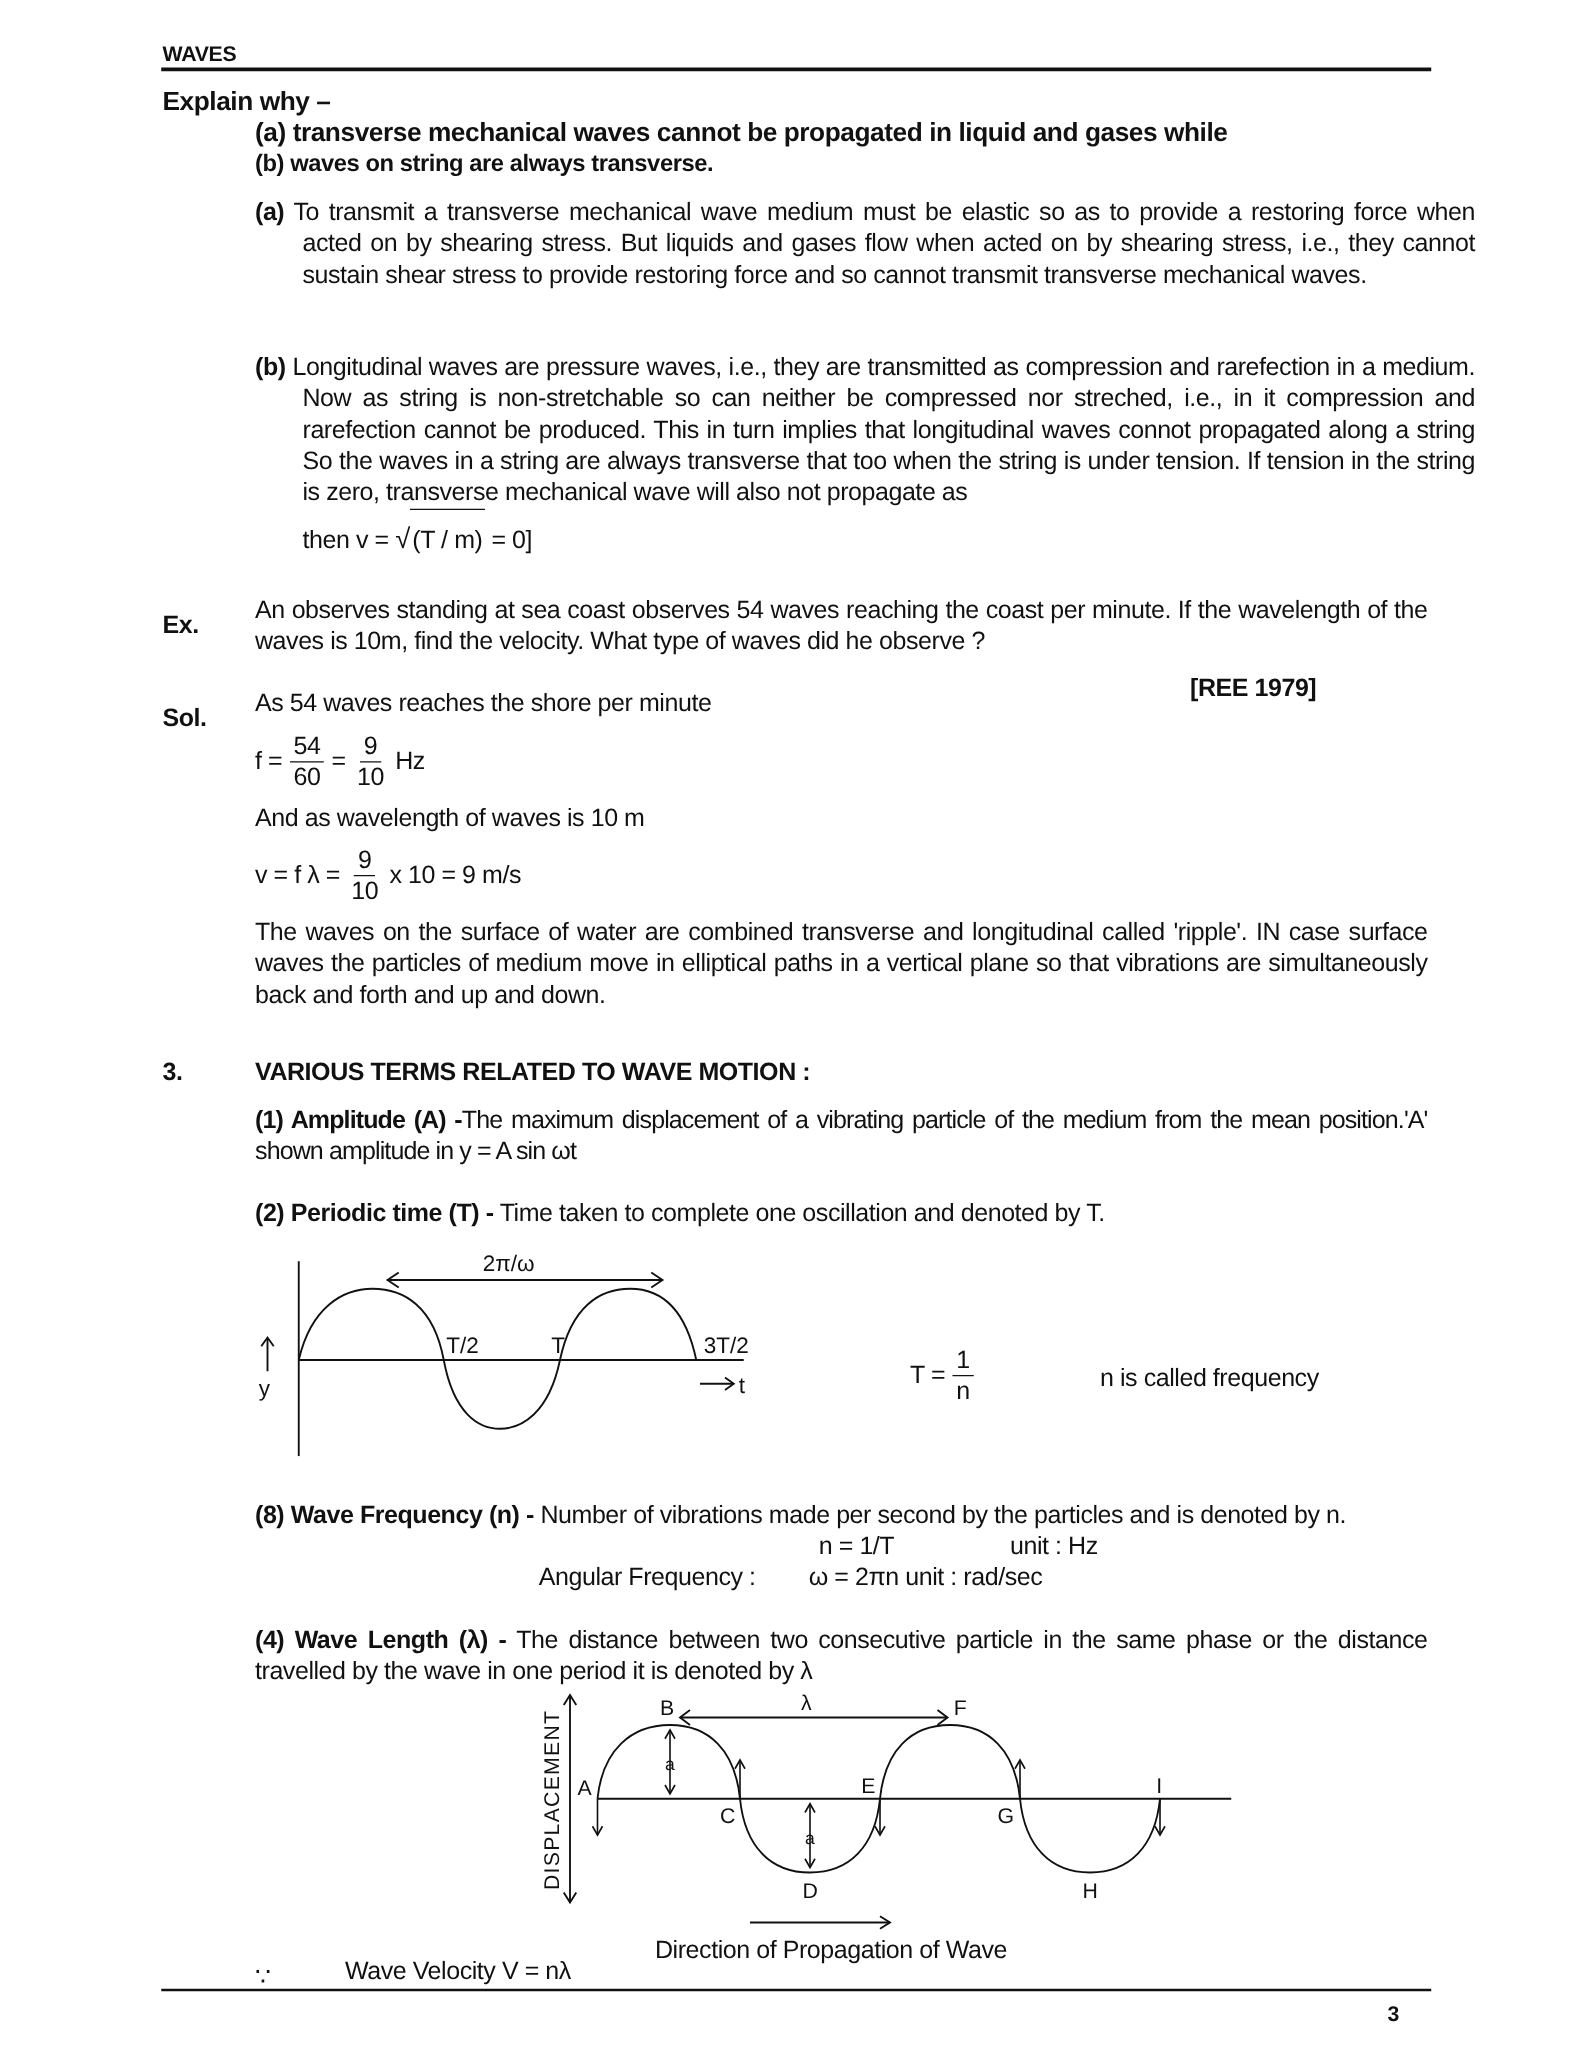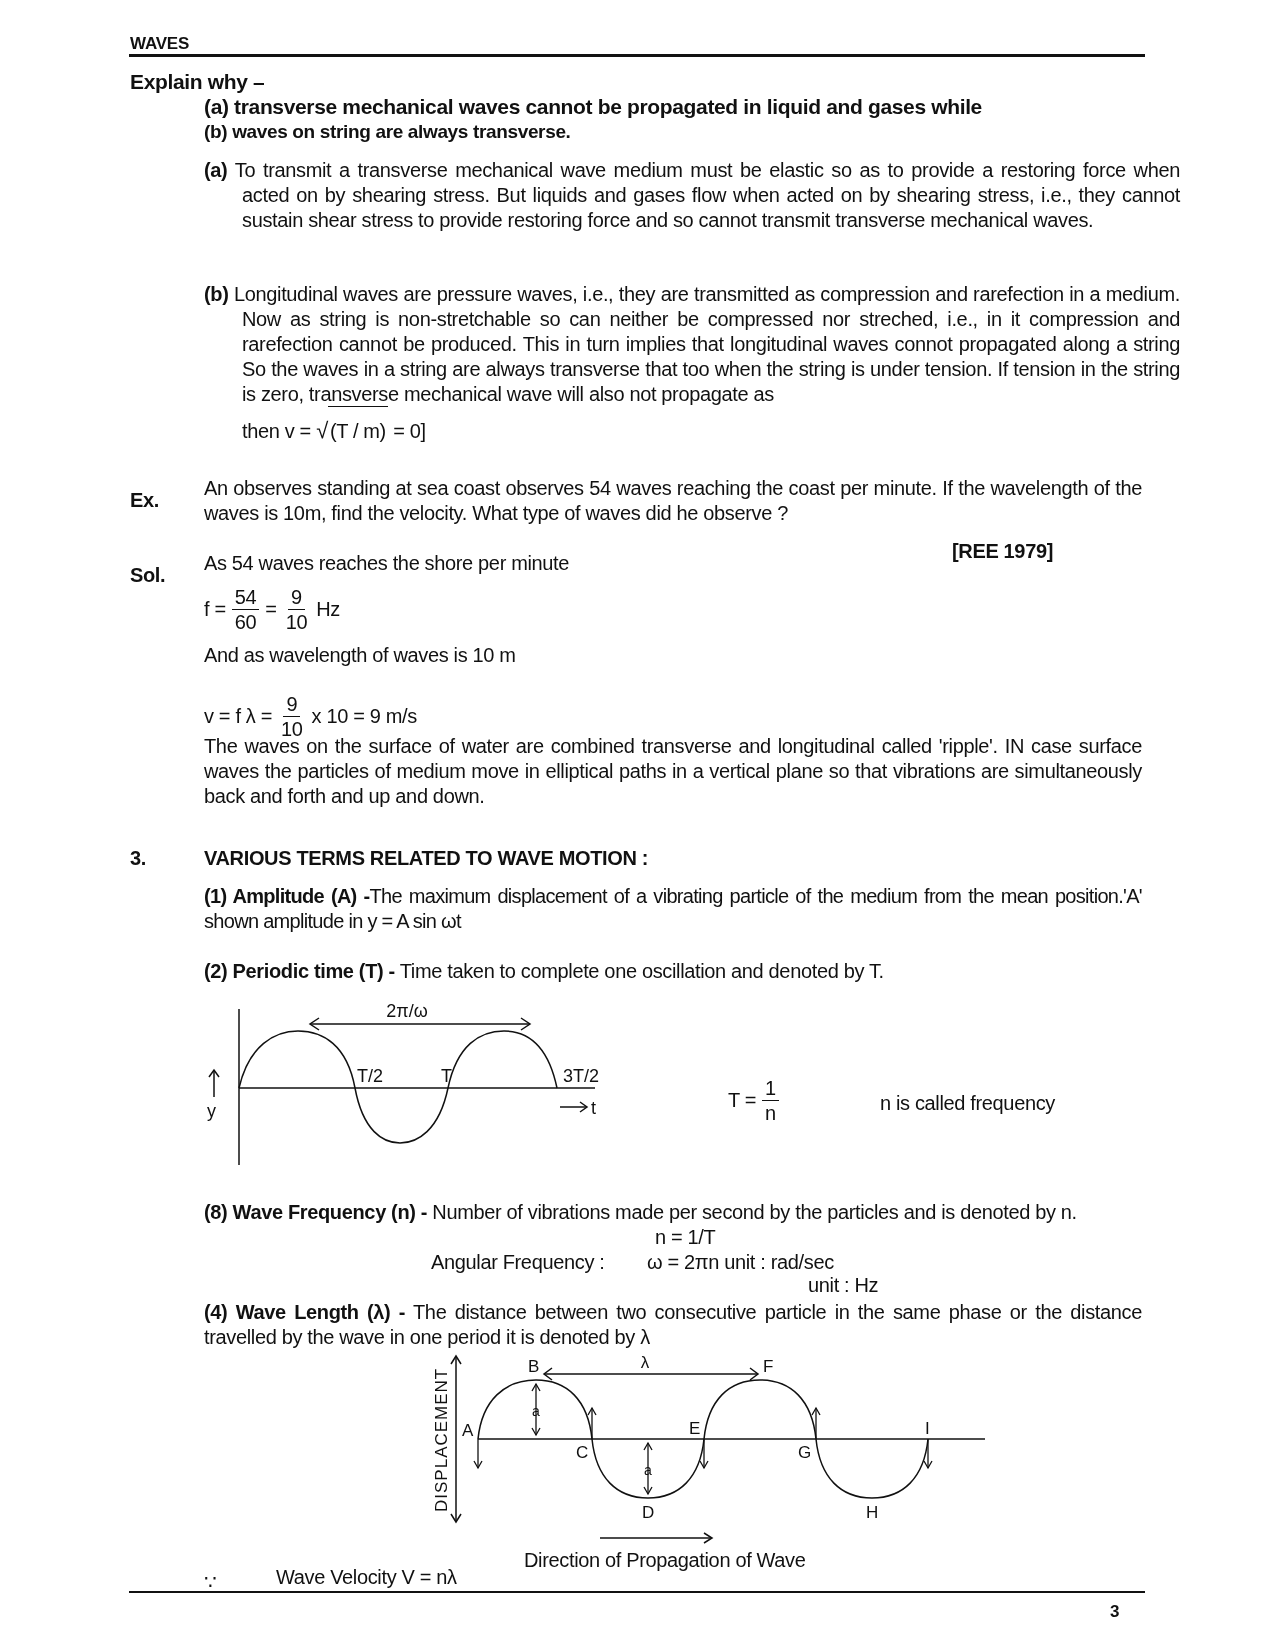--- a/index.html
+++ b/index.html
@@ -57,21 +57,21 @@
   <span>=</span>
   <span class="frac">
       <span class="num">9</span>
       <span class="den">10</span>
     </span>
   <span>Hz</span>
 </div>
 
 <div class="abs txt" style="left:204px; top:643px;">And as wavelength of waves is 10 m</div>
 
-<div class="abs txt" style="left:204px; top:676px; display:flex; align-items:center;margin-top:16px;">
+<div class="abs txt" style="left:204px; top:676px; display:flex; align-items:center;">
   <span>v = f λ =</span>
   <span class="frac">
       <span class="num">9</span>
       <span class="den">10</span>
     </span>
   <span>x 10 = 9 m/s</span>
 </div>
 
 <div class="para justify" style="left:204px; top:734px; width:938px;">The waves on the surface of water are combined transverse and longitudinal called 'ripple'. IN case surface waves the particles of medium move in elliptical paths in a vertical plane so that vibrations are simultaneously back and forth and up and down.</div>
 
@@ -105,21 +105,21 @@
   <span>T =</span>
   <span class="frac">
       <span class="num">1</span>
       <span class="den">n</span>
     </span>
 </div>
 <div class="abs txt" style="left:880px; top:1091px;">n is called frequency</div>
 
 <div class="abs txt" style="left:204px; top:1200px;"><span class="b">(8) Wave Frequency (n) -</span> <span>Number of vibrations made per second by the particles and is denoted by n.</span></div>
 <div class="abs txt" style="left:655px; top:1225px;">n = 1/T</div>
-<div class="abs txt" style="left:808px; top:1225px;margin-top:48px;">unit : Hz</div>
+<div class="abs txt" style="left:808px; top:1225px;">unit : Hz</div>
 <div class="abs txt" style="left:431px; top:1250px;">Angular Frequency :</div>
 <div class="abs txt" style="left:647px; top:1250px;">ω = 2πn  unit : rad/sec</div>
 
 <div class="para justify" style="left:204px; top:1300px; width:938px;"><span class="b">(4) Wave Length (λ) -</span> <span>The distance between two consecutive particle in the same phase or the distance travelled by the wave in one period it is denoted by λ</span></div>
 
 <svg class="abs" style="left:420px; top:1350px;" width="580" height="215" viewBox="0 0 580 215">
 
   <line x1="36" y1="6" x2="36" y2="172" stroke="#111" stroke-width="1.5"></line>
   <polyline points="31,14 36,6 41,14" fill="none" stroke="#111" stroke-width="1.5"></polyline>
   <polyline points="31,164 36,172 41,164" fill="none" stroke="#111" stroke-width="1.5"></polyline>

